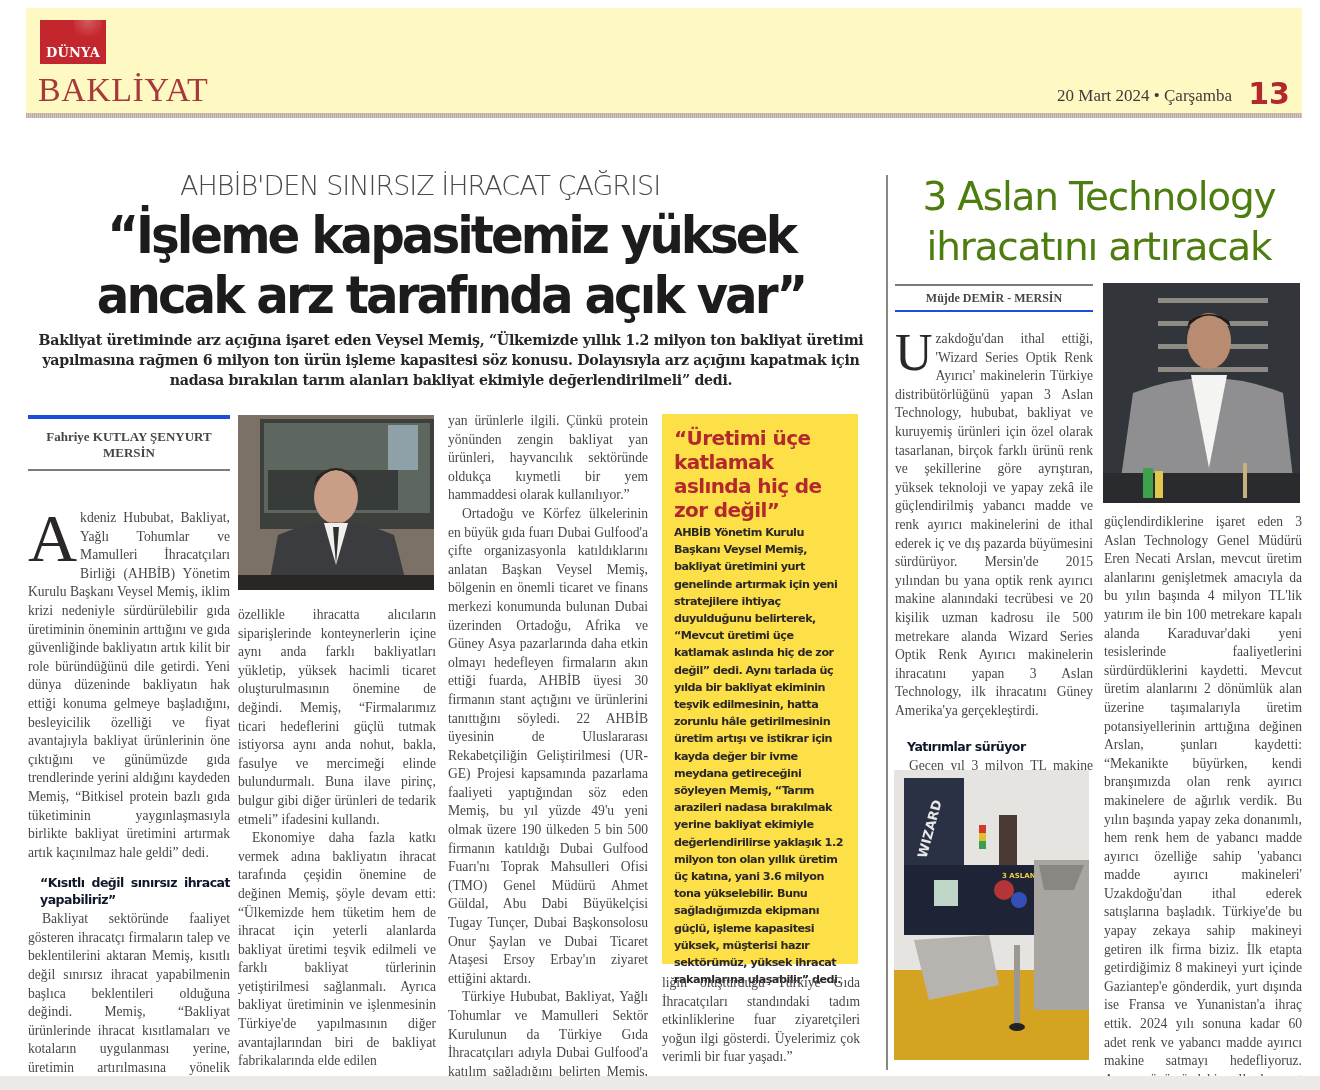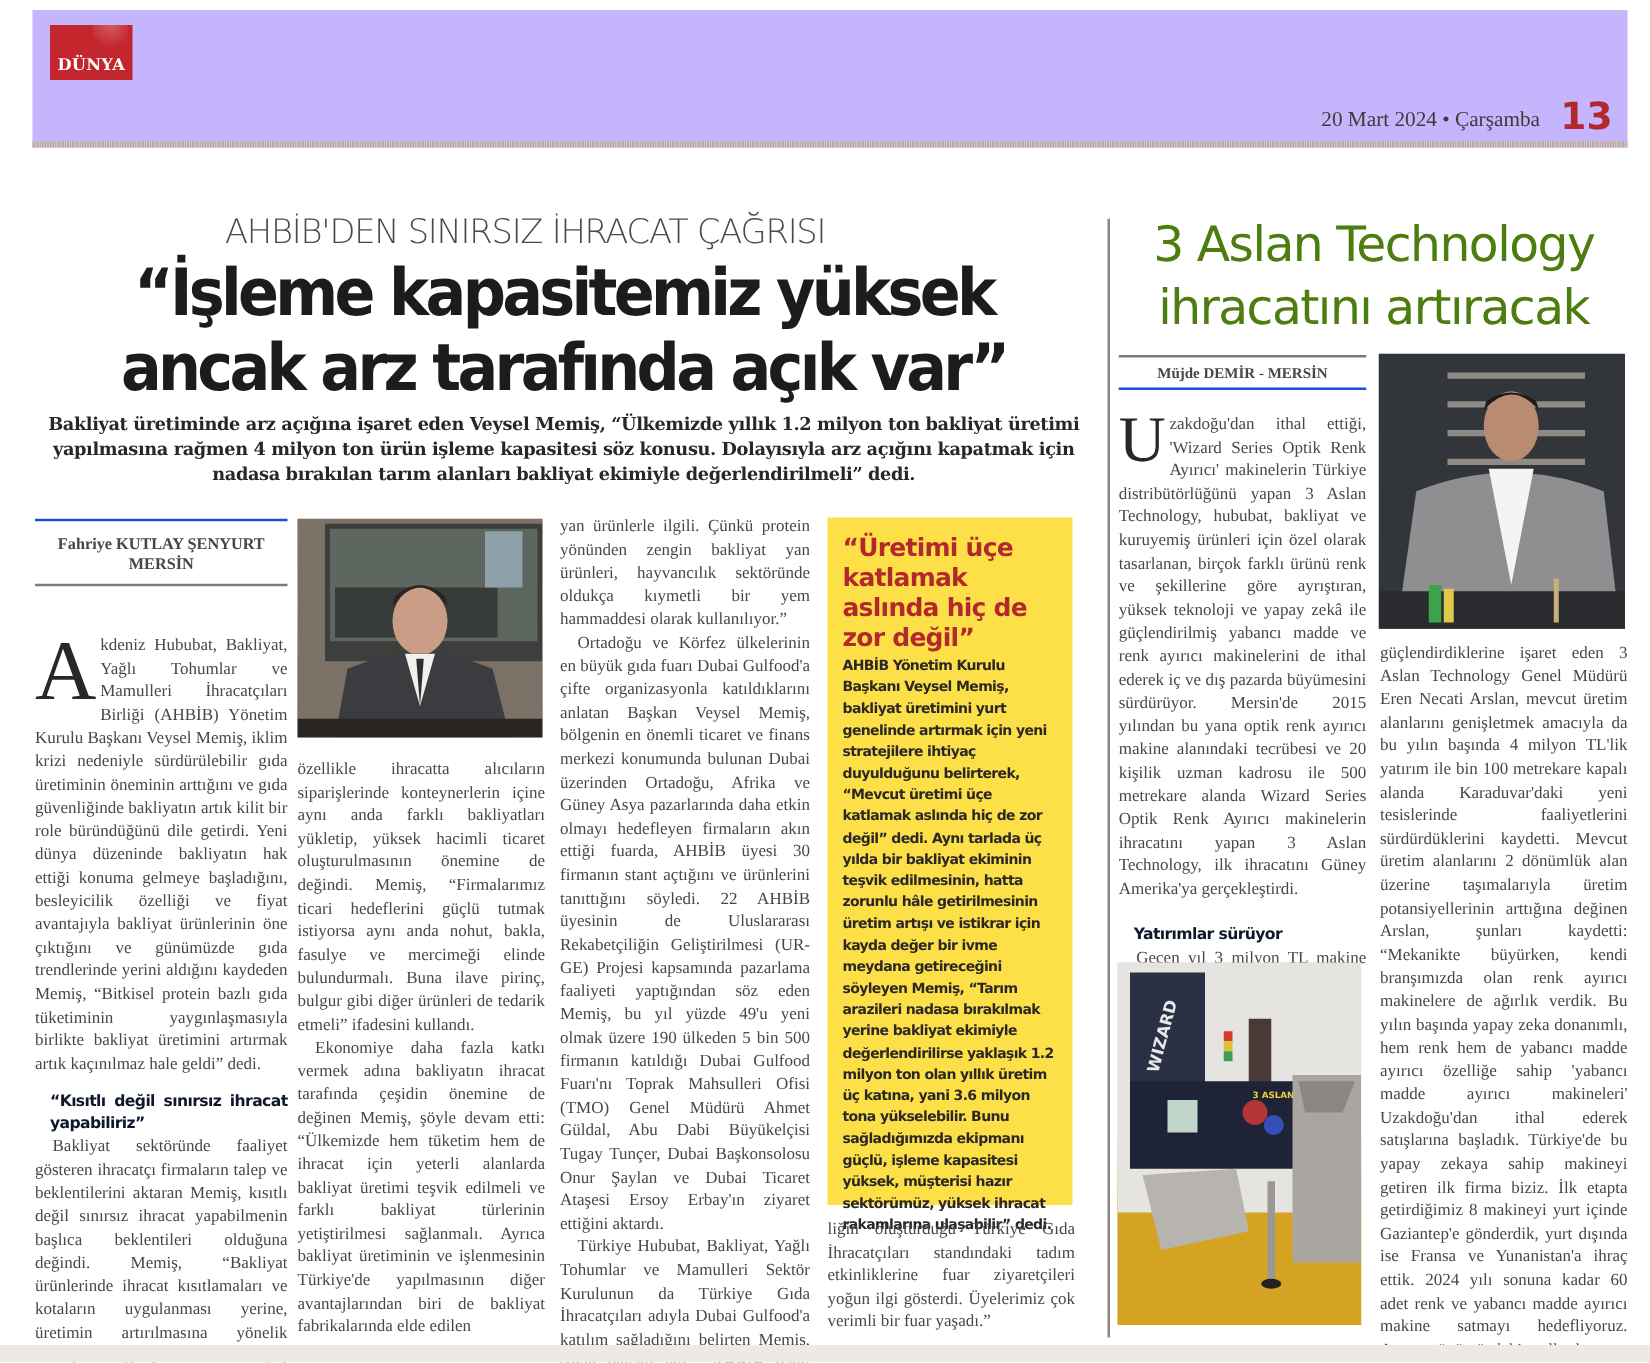--- a/index.html
+++ b/index.html
@@ -1,19 +1,19 @@
 <!DOCTYPE html>
 <html><head>
 <meta charset="utf-8">
 <style>
   * { box-sizing: border-box; margin: 0; padding: 0; }
   html, body { width: 1320px; height: 1090px; background: #ffffff; overflow: hidden; }
   body { position: relative; font-family: "DejaVu Serif", serif; color: #3a3534; }
 
-  .masthead { position: absolute; left: 26px; top: 8px; width: 1276px; height: 110px; background: #c4b5fd; }
+  .masthead { position: absolute; left: 26px; top: 8px; width: 1276px; height: 110px; background: #fef9c3; }
   .masthead .rule { position: absolute; left: 0; right: 0; bottom: 0; height: 5px;
     background: repeating-linear-gradient(90deg, #b9aca3 0 1px, #d4c7bd 1px 2px); }
   .logo { position: absolute; left: 14px; top: 12px; width: 66px; height: 44px; background: #c3262c;
     display: flex; align-items: flex-end; justify-content: center; padding-bottom: 4px; }
   .logo span { color: #fff; font-family: "DejaVu Serif", serif; font-weight: bold; font-size: 13px; letter-spacing: 0.2px; }
   .logo::before { content: ""; position: absolute; right: 4px; top: 0; width: 28px; height: 22px;
     background: radial-gradient(circle at 50% 0%, rgba(255,255,255,0.25), rgba(255,255,255,0) 70%); }
   .section-title { position: absolute; left: 12px; top: 62px; font-family: "Liberation Serif", serif;
     font-size: 34px; color: #a8393b; letter-spacing: 0.5px; line-height: 40px; }
   .date { position: absolute; right: 70px; top: 78px; font-family: "Liberation Serif", serif; font-size: 17px; color: #3e3a3a; }
@@ -25,21 +25,21 @@
   .headline { position: absolute; left: 26px; top: 205px; width: 850px; text-align: center;
     font-family: "DejaVu Sans", sans-serif; font-weight: bold; font-size: 52px; line-height: 60px;
     letter-spacing: -3.2px; color: #1d1b1b; transform: scaleX(0.93); transform-origin: center top; }
   .lede { position: absolute; left: 28px; top: 330px; width: 846px; text-align: center;
     font-family: "DejaVu Serif", serif; font-weight: bold; font-size: 14.2px; line-height: 20px; color: #2a2626; letter-spacing: -0.3px; }
 
   .col { position: absolute; font-family: "Liberation Serif", serif; font-size: 13.6px; line-height: 18.6px;
     color: #4b4646; text-align: justify; hyphens: auto; }
   .col p { text-indent: 14px; }
   .col p.noindent { text-indent: 0; }
-  .byline { border-top: 2px solid #1d4ed8; border-bottom: 2px solid #7d7a78; text-align: center;
+  .byline { border-top: 4px solid #1d4ed8; border-bottom: 2px solid #7d7a78; text-align: center;
     padding: 10px 0 8px; font-family: "Liberation Serif", serif; font-weight: bold; font-size: 13px; line-height: 16px; color: #4a4545; }
   .dropcap { float: left; font-family: "Liberation Serif", serif; font-size: 68px; line-height: 54px;
     margin: 2px 3px 0 0; color: #2b2727; }
   .subhead { font-family: "DejaVu Sans", sans-serif; font-weight: bold; font-size: 12.5px; line-height: 17px;
     color: #0f172a; margin: 12px 0 2px 12px; letter-spacing: -0.5px; }
 
   .photo { position: absolute; overflow: hidden; }
   .photo1 { left: 238px; top: 415px; width: 196px; height: 175px;
     background: linear-gradient(180deg, #6d6258 0%, #8a8279 40%, #5b5a59 70%, #3a3a3c 100%); }
   .photo2 { left: 1103px; top: 283px; width: 197px; height: 220px;
@@ -59,31 +59,32 @@
 
   .footerstrip { position: absolute; left: 0; right: 0; bottom: 0; height: 14px; background: #ece9e6; }
 </style>
 </head>
 <body>
 
 <div class="masthead">
   <div class="logo">
     <span>DÜNYA</span>
   </div>
+  <div class="section-title">BAKLİYAT</div>
   <div class="date">20 Mart 2024 • Çarşamba</div>
   <div class="page-no">13</div>
   <div class="rule"></div>
 </div>
 
 <div class="kicker">AHBİB'DEN SINIRSIZ İHRACAT ÇAĞRISI</div>
 <div class="headline">
   <div>“İşleme kapasitemiz yüksek</div>
   <div>ancak arz tarafında açık var”</div>
 </div>
-<div class="lede">Bakliyat üretiminde arz açığına işaret eden Veysel Memiş, “Ülkemizde yıllık 1.2 milyon ton bakliyat üretimi yapılmasına rağmen 4 milyon ton ürün işleme kapasitesi söz konusu. Dolayısıyla arz açığını kapatmak için nadasa bırakılan tarım alanları bakliyat ekimiyle değerlendirilmeli” dedi.</div>
+<div class="lede">Bakliyat üretiminde arz açığına işaret eden Veysel Memiş, “Ülkemizde yıllık 1.2 milyon ton bakliyat üretimi yapılmasına rağmen 6 milyon ton ürün işleme kapasitesi söz konusu. Dolayısıyla arz açığını kapatmak için nadasa bırakılan tarım alanları bakliyat ekimiyle değerlendirilmeli” dedi.</div>
 
 <div class="col" style="left:28px; top:415px; width:202px;">
   <div class="byline">
     <div>Fahriye KUTLAY ŞENYURT</div>
     <div>MERSİN</div>
   </div>
   <p class="noindent" style="margin-top:38px;"><span class="dropcap">A</span><span>kdeniz Hububat, Bakliyat, Yağlı Tohumlar ve Mamulleri İhracatçıları Birliği (AHBİB) Yönetim Kurulu Başkanı Veysel Memiş, iklim krizi nedeniyle sürdürülebilir gıda üretiminin öneminin arttığını ve gıda güvenliğinde bakliyatın artık kilit bir role büründüğünü dile getirdi. Yeni dünya düzeninde bakliyatın hak ettiği konuma gelmeye başladığını, besleyicilik özelliği ve fiyat avantajıyla bakliyat ürünlerinin öne çıktığını ve günümüzde gıda trendlerinde yerini aldığını kaydeden Memiş, “Bitkisel protein bazlı gıda tüketiminin yaygınlaşmasıyla birlikte bakliyat üretimini artırmak artık kaçınılmaz hale geldi” dedi.</span></p>
   <div class="subhead">“Kısıtlı değil sınırsız ihracat yapabiliriz”</div>
   <p>Bakliyat sektöründe faaliyet gösteren ihracatçı firmaların talep ve beklentilerini aktaran Memiş, kısıtlı değil sınırsız ihracat yapabilmenin başlıca beklentileri olduğuna değindi. Memiş, “Bakliyat ürünlerinde ihracat kısıtlamaları ve kotaların uygulanması yerine, üretimin artırılmasına yönelik stratejilerin geliştirilmesine ihtiyaç var” diye konuştu.</p>
 

